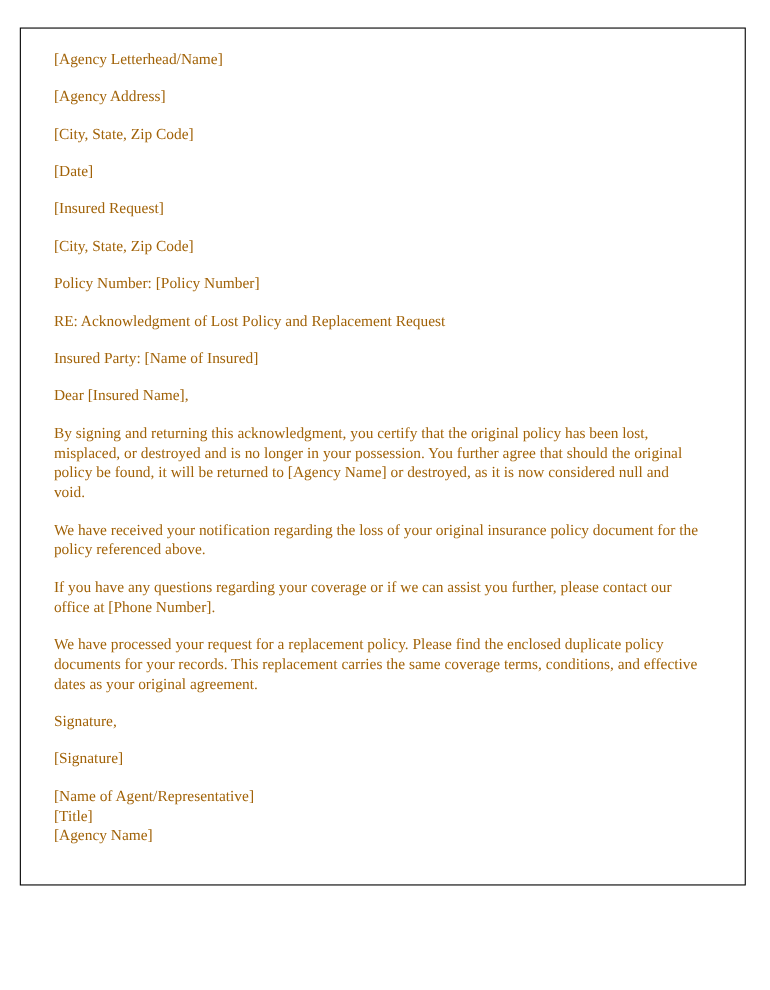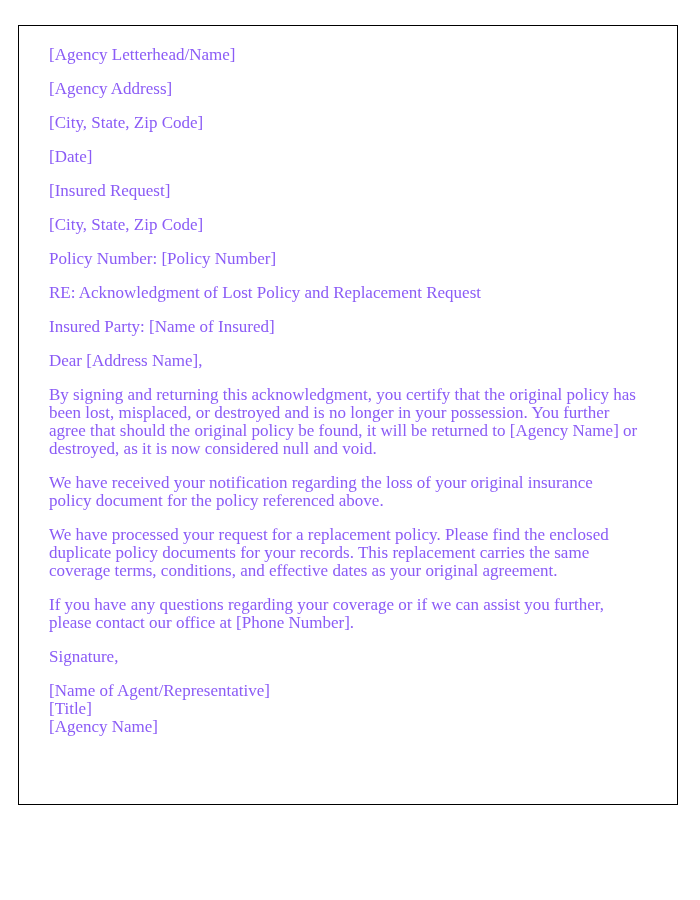--- a/index.html
+++ b/index.html
@@ -18,45 +18,46 @@
     top: 25px;
     width: 660px;
     height: 780px;
     border: 1px solid #000000;
     background: #ffffff;
     padding: 20px 38px 0 30px;
     overflow: hidden;
   }
   .page p {
     margin: 0 0 16px 0;
-    font-size: 17px;
+    font-size: 14px;
     line-height: 18px;
-    color: #8b5cf6;
+    color: #a16207;
   }
   .sig-block p {
     margin: 0;
   }
 </style>
 </head>
 <body>
 
 <div class="page">
   <p>[Agency Letterhead/Name]</p>
   <p>[Agency Address]</p>
   <p>[City, State, Zip Code]</p>
   <p>[Date]</p>
   <p>[Insured Request]</p>
   <p>[City, State, Zip Code]</p>
   <p>Policy Number: [Policy Number]</p>
   <p>RE: Acknowledgment of Lost Policy and Replacement Request</p>
   <p>Insured Party: [Name of Insured]</p>
-  <p>Dear [Address Name],</p>
+  <p>Dear [Insured Name],</p>
   <p>By signing and returning this acknowledgment, you certify that the original policy has been lost, misplaced, or destroyed and is no longer in your possession. You further agree that should the original policy be found, it will be returned to [Agency Name] or destroyed, as it is now considered null and void.</p>
   <p>We have received your notification regarding the loss of your original insurance policy document for the policy referenced above.</p>
+  <p>If you have any questions regarding your coverage or if we can assist you further, please contact our office at [Phone Number].</p>
   <p>We have processed your request for a replacement policy. Please find the enclosed duplicate policy documents for your records. This replacement carries the same coverage terms, conditions, and effective dates as your original agreement.</p>
-  <p>If you have any questions regarding your coverage or if we can assist you further, please contact our office at [Phone Number].</p>
   <p>Signature,</p>
+  <p>[Signature]</p>
   <div class="sig-block">
     <p>[Name of Agent/Representative]</p>
     <p>[Title]</p>
     <p>[Agency Name]</p>
   </div>
 </div>
 
 </body></html>

